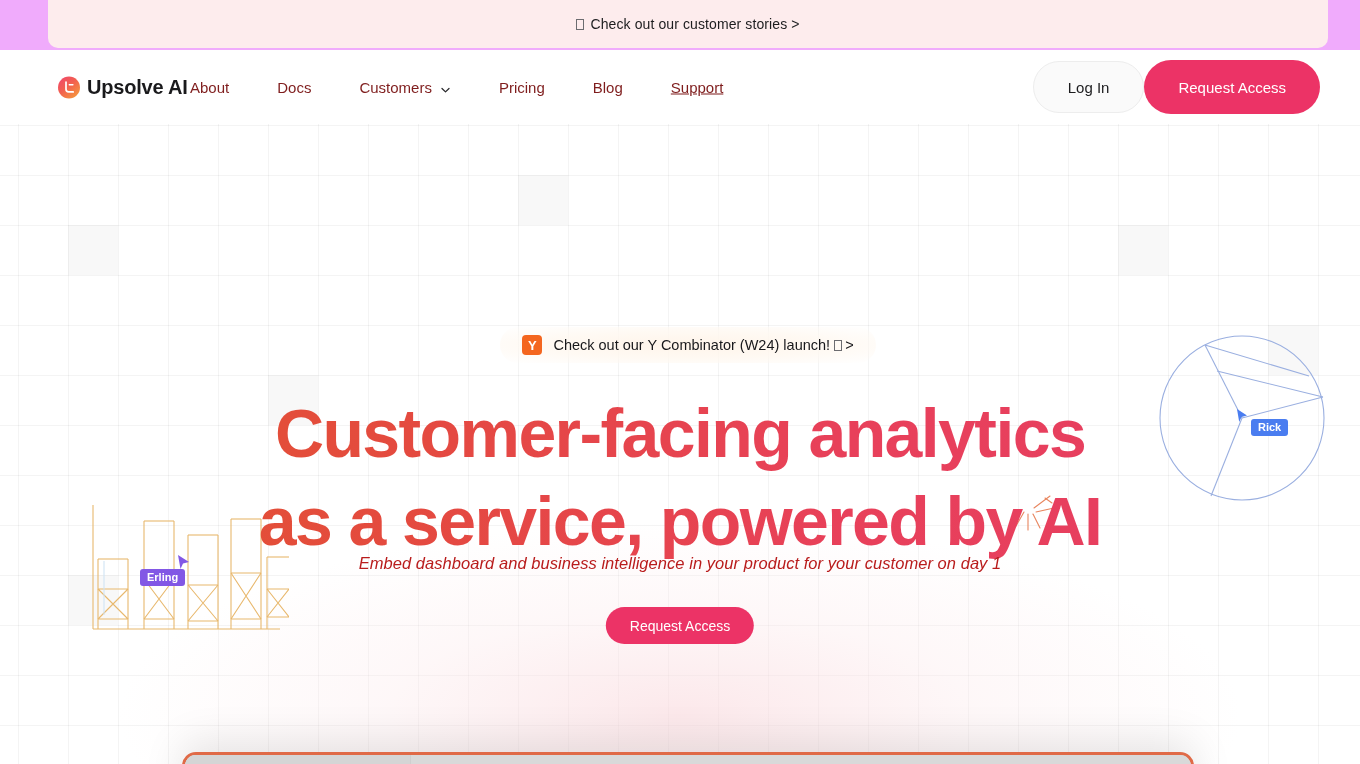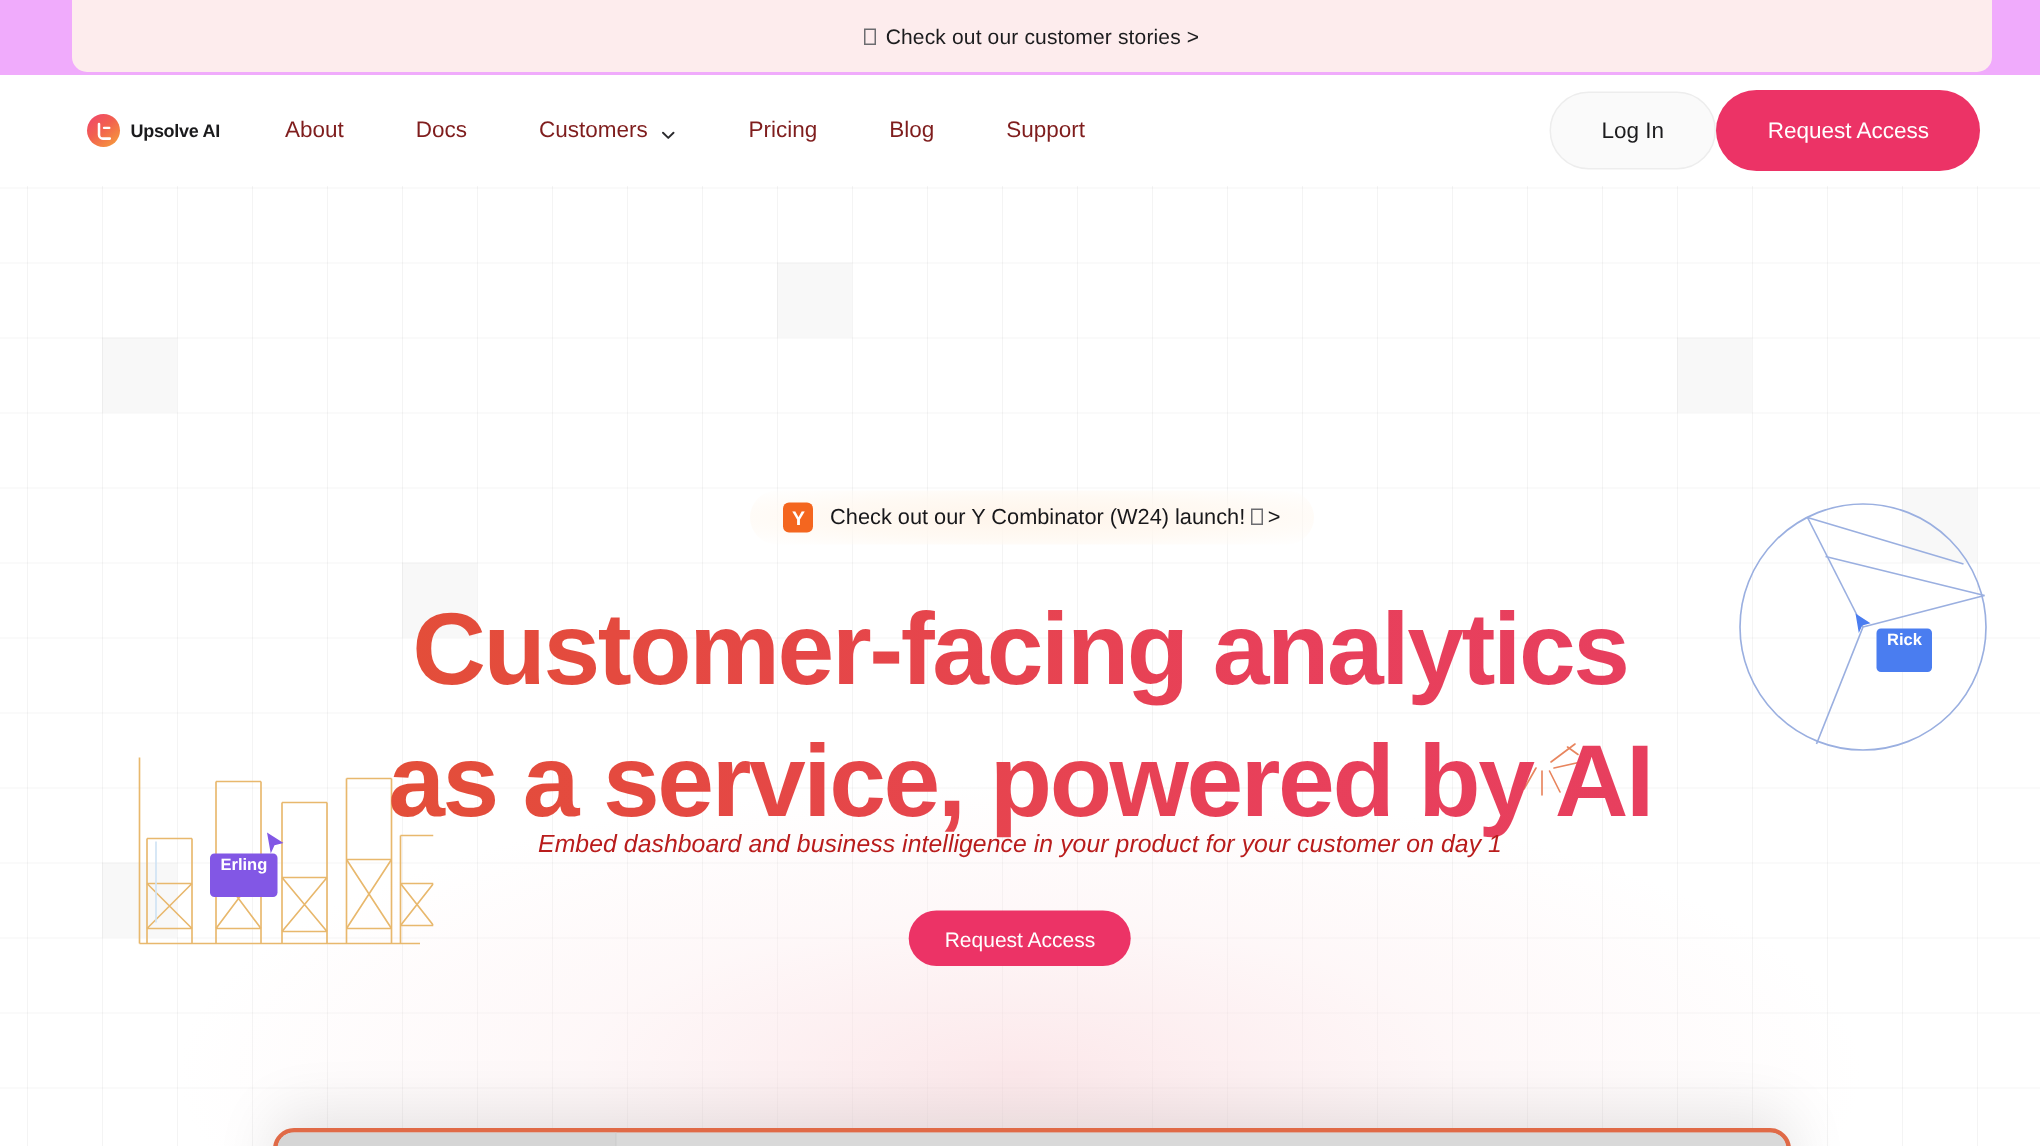--- a/index.html
+++ b/index.html
@@ -26,28 +26,28 @@
   
   .nav { position: absolute; left: 0; top: 50px; width: 1360px; height: 74px; background:#fff; z-index: 29; display:flex; align-items:center; }
   .brand { position:absolute; left: 58px; top: 50%; transform: translateY(-50%); display:flex; align-items:center; gap:7px; cursor:pointer; }
   .brand-mark {
     width: 22px; height: 22px; border-radius: 50%;
     background: linear-gradient(140deg,#f0456f 0%,#f2604f 45%,#f6a33a 100%);
     display:flex; align-items:center; justify-content:center;
     flex: none;
   }
   .brand-mark svg { display:block; }
-  .brand-name { font-size: 12px; font-weight: 700; color: #1a1a1c; letter-spacing: -0.2px; }
+  .brand-name { font-size: 20px; font-weight: 700; color: #1a1a1c; letter-spacing: -0.2px; }
 
   .nav-links { position:absolute; left: 190px; top: 50%; transform: translateY(-50%); display:flex; align-items:center; }
   .nav-link {
     font-size: 15px; color: #7f1d1d; padding: 8px 0; margin-right: 48px;
     cursor: pointer; display:flex; align-items:flex-end; gap: 8px; white-space: nowrap;
   }
-  .nav-link:last-child { margin-right: 16px; }
+  .nav-link:last-child { margin-right: 16px; text-decoration: underline; }
   .chev { width: 11px; height: 11px; display:inline-block; }
   .chev svg { display:block; }
 
   .nav-actions { position:absolute; right: 40px; top: 50%; transform: translateY(-50%); display:flex; align-items:center; gap: 0; }
   .btn-login {
     height: 52px; padding: 0 34px; border-radius: 26px;
     background: #fafafa; border: 1px solid #ededed; color: #1c1c1e;
     font-size: 15px; font-weight: 500; cursor: pointer;
     display:flex; align-items:center; justify-content:center;
     font-family: inherit;
@@ -116,21 +116,21 @@
     background:#ec3366; border:none; color:#fff;
     font-size: 14px; font-weight: 500; cursor:pointer;
     display:flex; align-items:center; justify-content:center;
     font-family: inherit;
   }
 
   
   .deco-bars { position:absolute; left: 84px; top: 373px; }
   .deco-pie  { position:absolute; left: 1157px; top: 209px; }
   .cursor-tag {
-    position:absolute; border-radius: 3px; padding: 2px 7px 15px;
+    position:absolute; border-radius: 3px; padding: 2px 7px 3px;
     font-size: 11px; font-weight: 600; color:#fff; white-space: nowrap;
   }
   .tag-erling { left: 140px; top: 445px; background: #8257e5; }
   .tag-rick { left: 1251px; top: 295px; background: #4a7df0; }
   .cursor-arrow { position:absolute; }
   .sparkle { position:absolute; left: 1014px; top: 362px; }
 
   .dash-frame {
     position:absolute; left: 182px; top: 628px; width: 1012px; height: 140px;
     border: 3px solid #e06a47; border-radius: 14px 14px 0 0;

